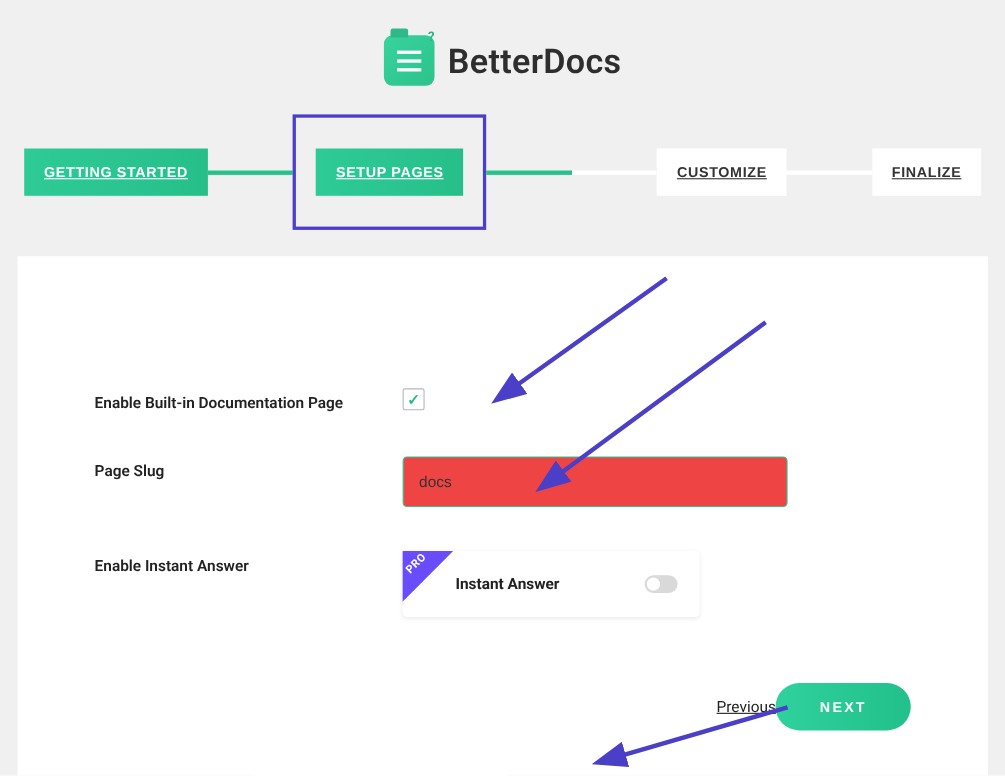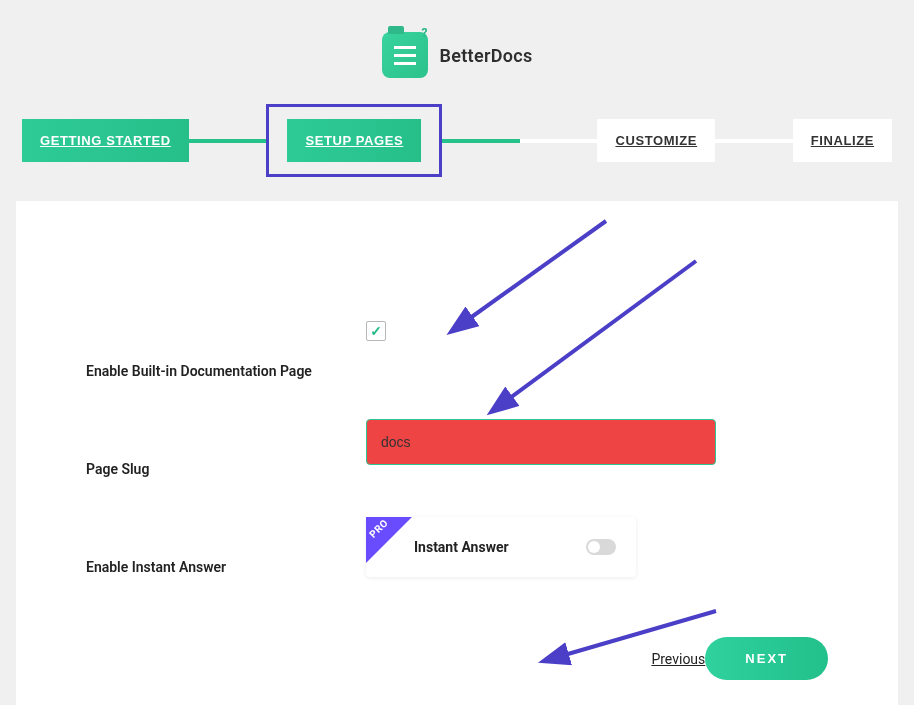--- a/index.html
+++ b/index.html
@@ -35,21 +35,21 @@
   .logo-icon .line3 { position:absolute; background:#fff; left:12px; right:12px; height:3px; top:30px; }
   .logo-icon .qmark {
     position:absolute; top:-6px; right:-6px; width:12px;height:12px;
     color:#27b58a; font-size:12px; font-weight:700;
   }
   .logo-icon .tab {
     position:absolute; top:-6px; left:6px; width:16px; height:8px;
     background:#2fb98a; border-radius:2px 2px 0 0;
   }
   .logo-text {
-    font-size: 18px;
+    font-size: 31px;
     font-weight: 600;
     color: #2e2e2e;
     letter-spacing: .3px;
   }
 
   
   .steps {
     display:flex; align-items:center; justify-content:center;
     gap:0; margin: 8px auto 0; width: 870px;
   }
@@ -67,21 +67,21 @@
   .step-btn.done {
     background: linear-gradient(90deg,#2ecb97,#26bf8a);
     color:#fff;
   }
   .step-connector {
     height:4px; flex:1 1 20px; min-width:14px; background:#fff;
   }
   .step-connector.done { background:#27c18c; }
   .step-highlight {
     border:3px solid #4b3ec7;
-    padding:12px 18px;
+    padding:28px 18px;
     display:flex; align-items:flex-end;
     background:transparent;
   }
 
   
   .card {
     background:#fff;
     margin: 24px 16px 0 16px;
     padding: 120px 70px 40px 70px;
     min-height: 520px;
@@ -89,21 +89,20 @@
   }
 
   .row {
     display:flex; align-items:flex-start; gap:20px;
     margin-bottom:40px;
   }
   .row .lbl {
     width:260px;
     font-size:14px; font-weight:600; color:#222;
     padding-top:6px;
-    margin-top:36px;
   }
   .row .ctl { flex:1; }
 
   
   .chk {
     width:20px;height:20px;
     border:1px solid #b7b7b7;
     border-radius:2px;
     display:flex;align-items:center;justify-content:center;
     background:#fff;

